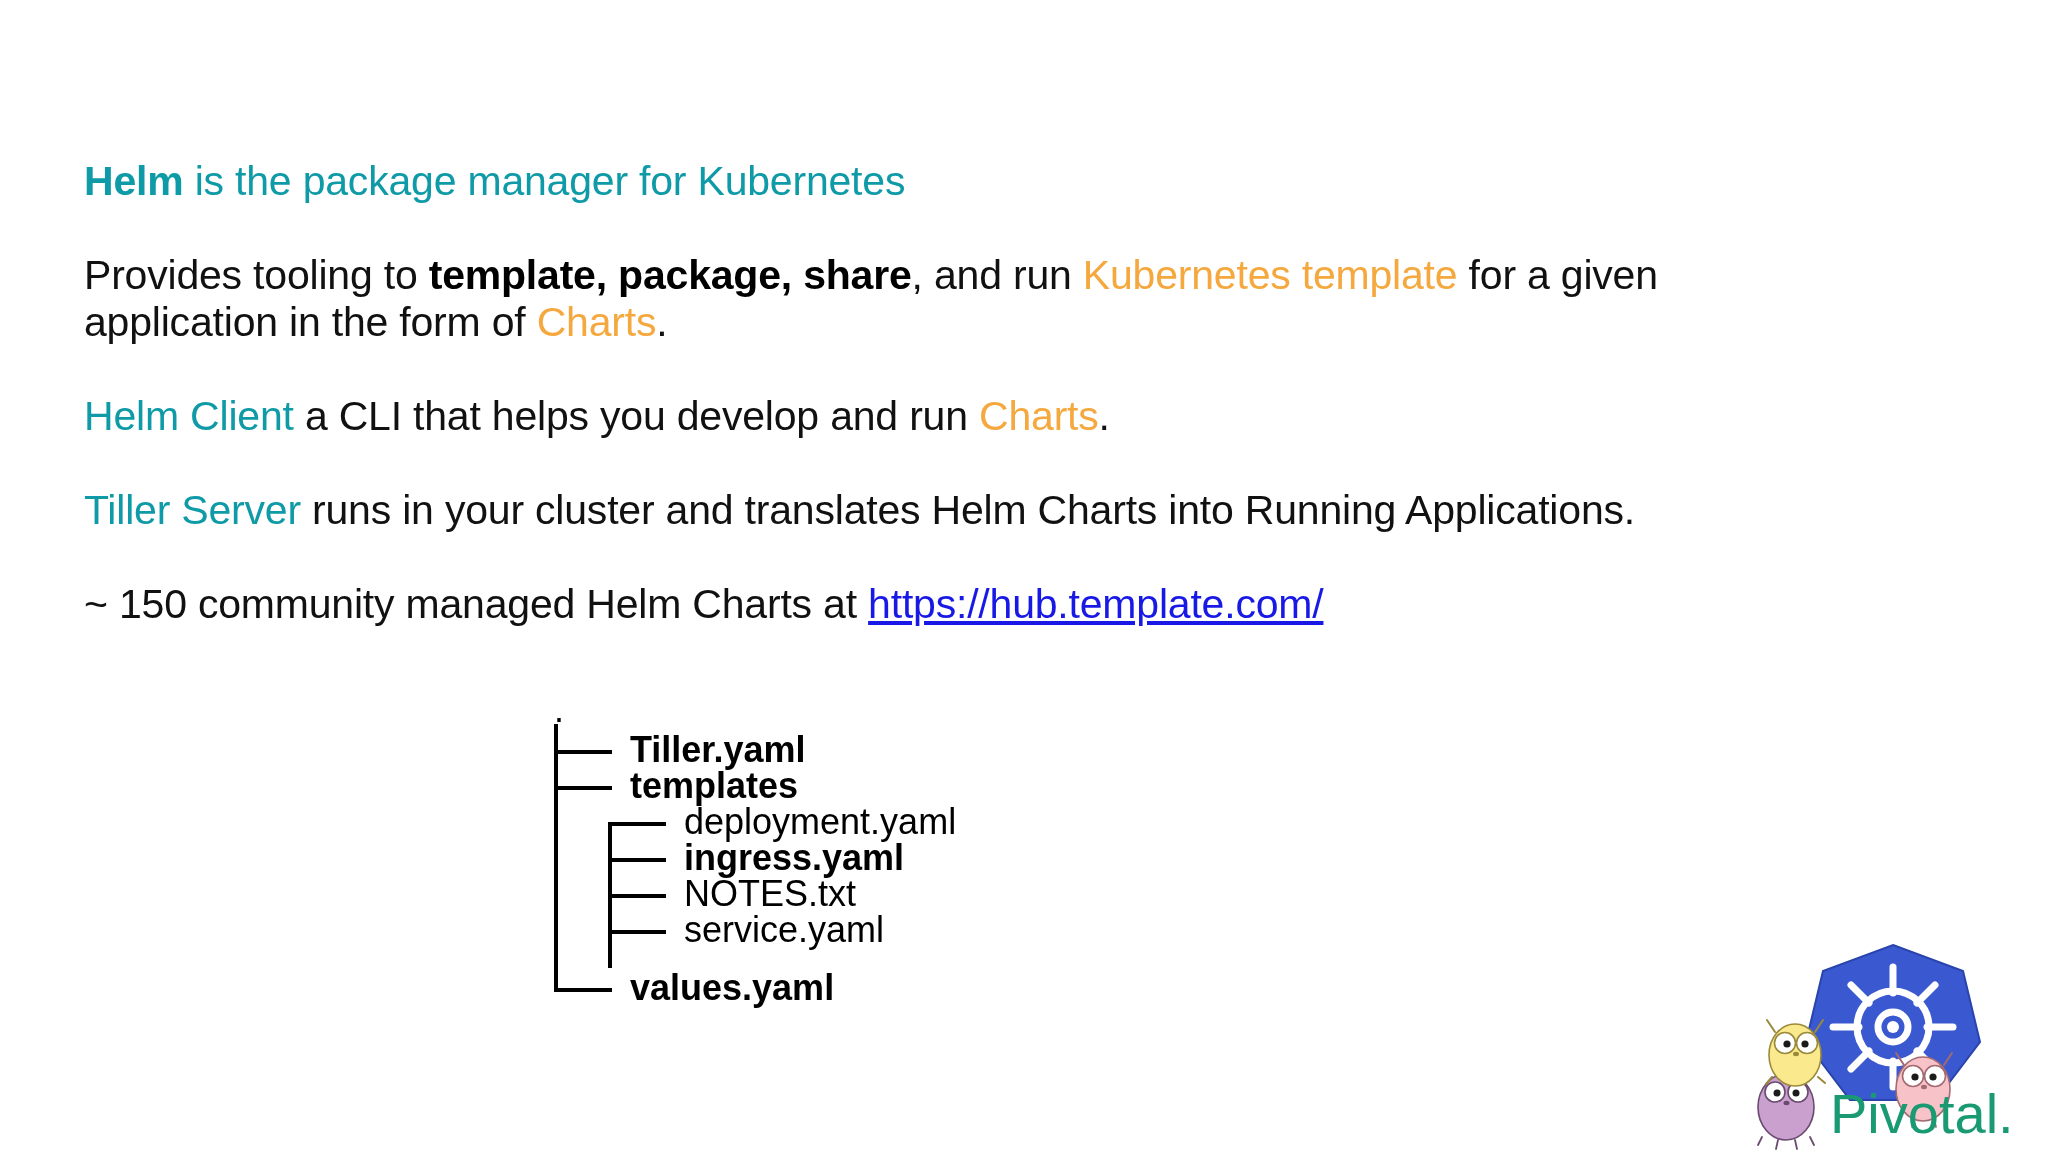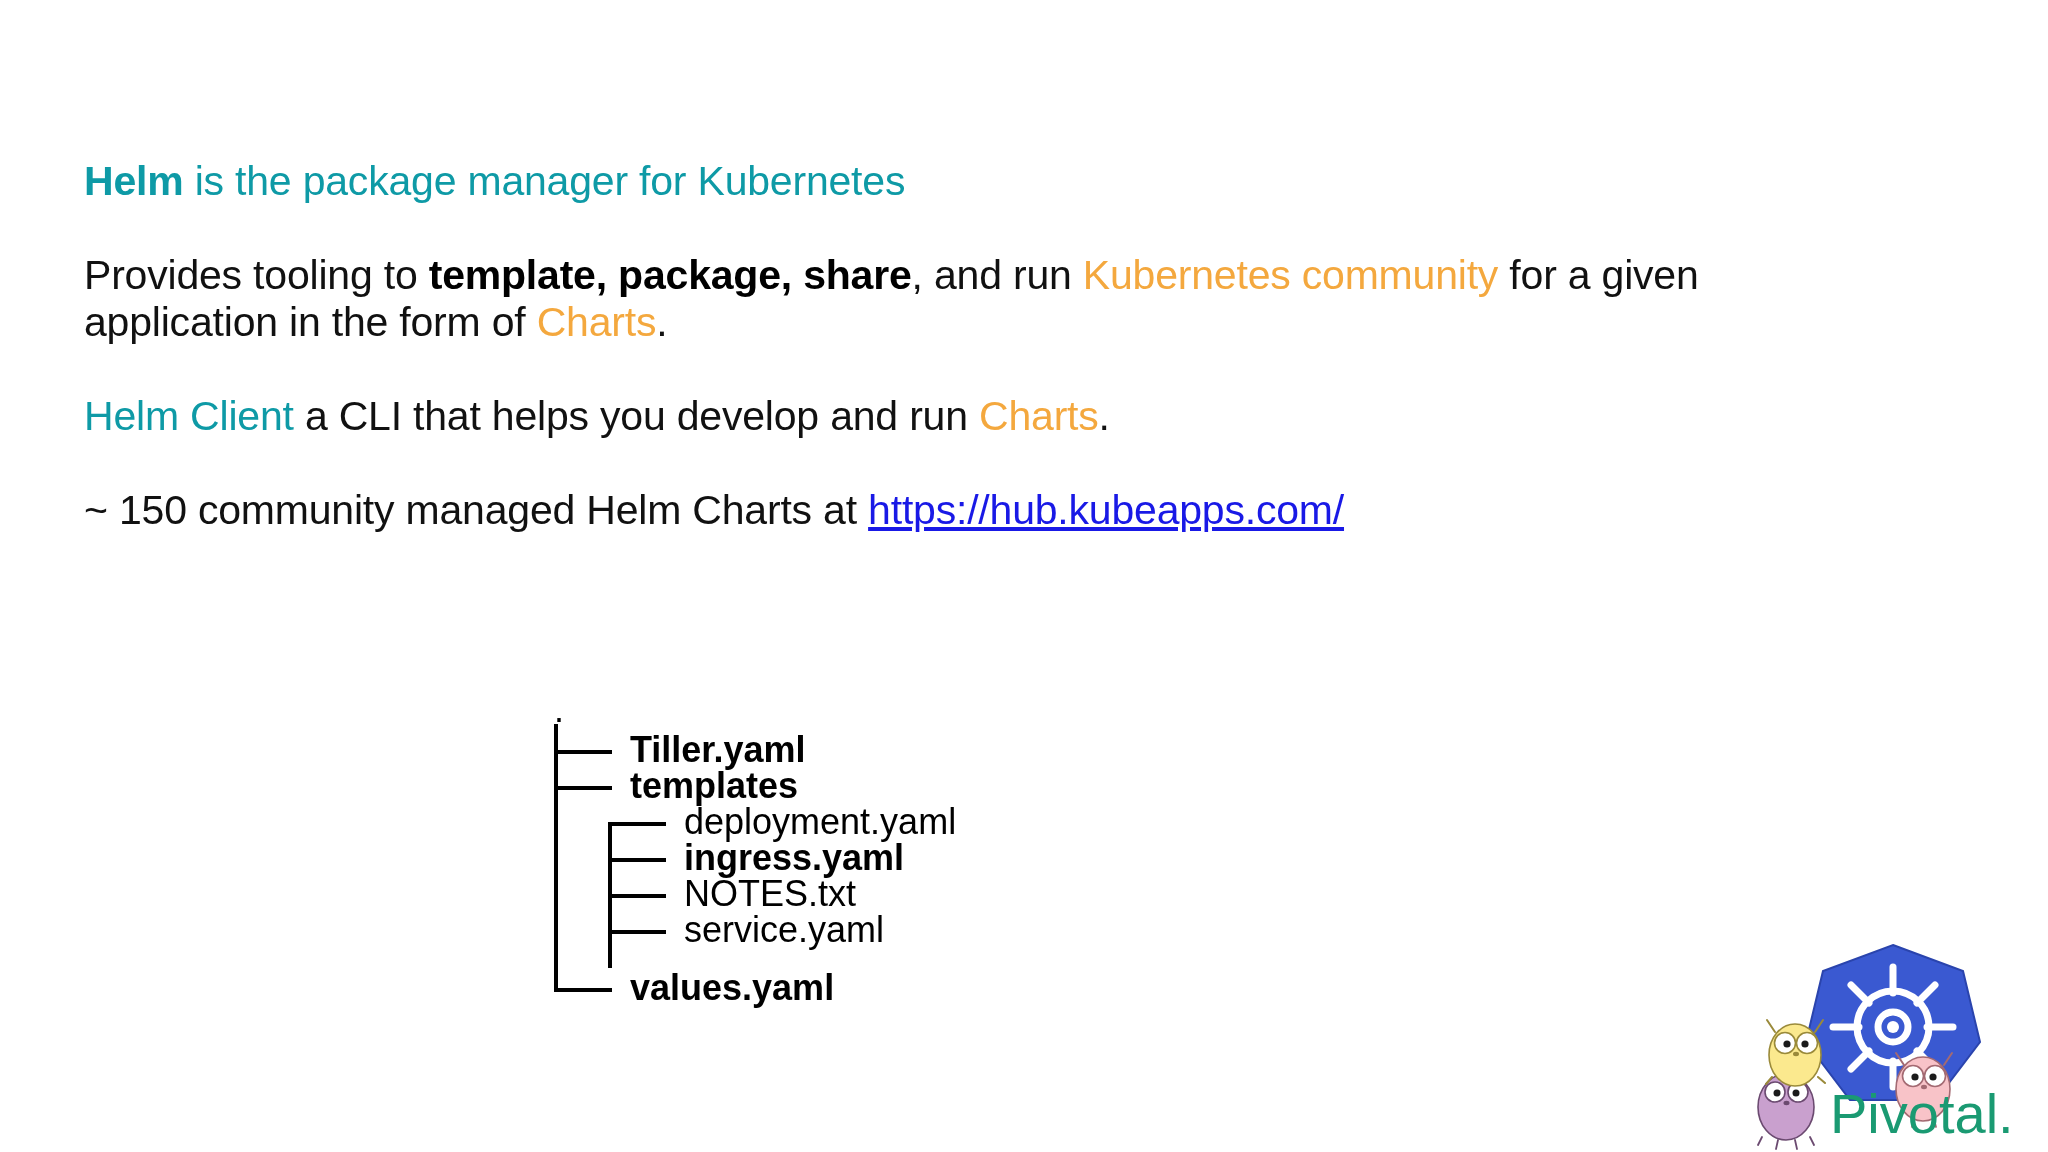--- a/index.html
+++ b/index.html
@@ -125,30 +125,33 @@
 
 <div class="slide">
 
   <div class="content">
 
     <div class="line heading">
       <span class="kw-bold">Helm</span><span> is the package manager for Kubernetes</span>
     </div>
 
     <div class="line para">
-      <span>Provides tooling to </span><span class="bold">template, package, share</span><span>, and run </span><span class="orange">Kubernetes community</span><span> for a given application in the form of </span><span class="orange">Charts</span><span>.</span>
+      <span>Provides tooling to </span><span class="bold">template, package, share</span><span>, and run </span><span class="orange">Kubernetes template</span><span> for a given application in the form of </span><span class="orange">Charts</span><span>.</span>
     </div>
 
     <div class="line para">
       <span class="teal">Helm Client</span><span> a CLI that helps you develop and run </span><span class="orange">Charts</span><span>.</span>
     </div>
 
+    <div class="line para">
+      <span class="teal">Tiller Server</span><span> runs in your cluster and translates Helm Charts into Running Applications.</span>
+    </div>
 
     <div class="line para tight">
-      <span>~ 150 community managed Helm Charts at </span><a class="link" href="#">https://hub.kubeapps.com/</a>
+      <span>~ 150 community managed Helm Charts at </span><a class="link" href="#">https://hub.template.com/</a>
     </div>
 
   </div>
 
   <div class="tree">
 
     <span class="root-dot">.</span>
 
     <span class="trunk"></span>
     <span class="trunk-inner"></span>

